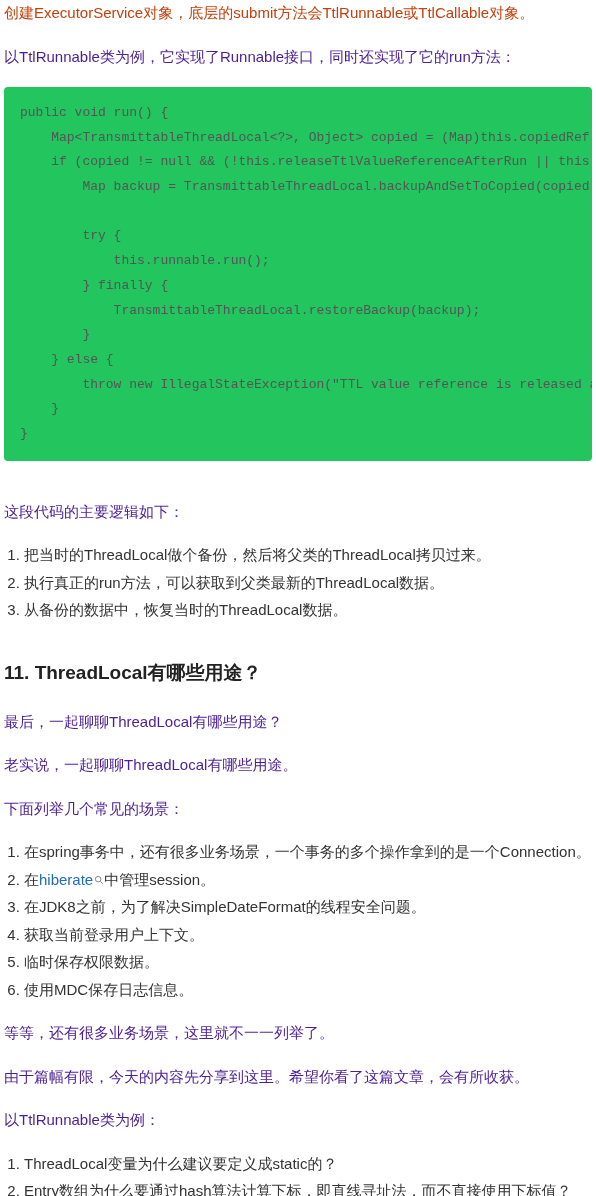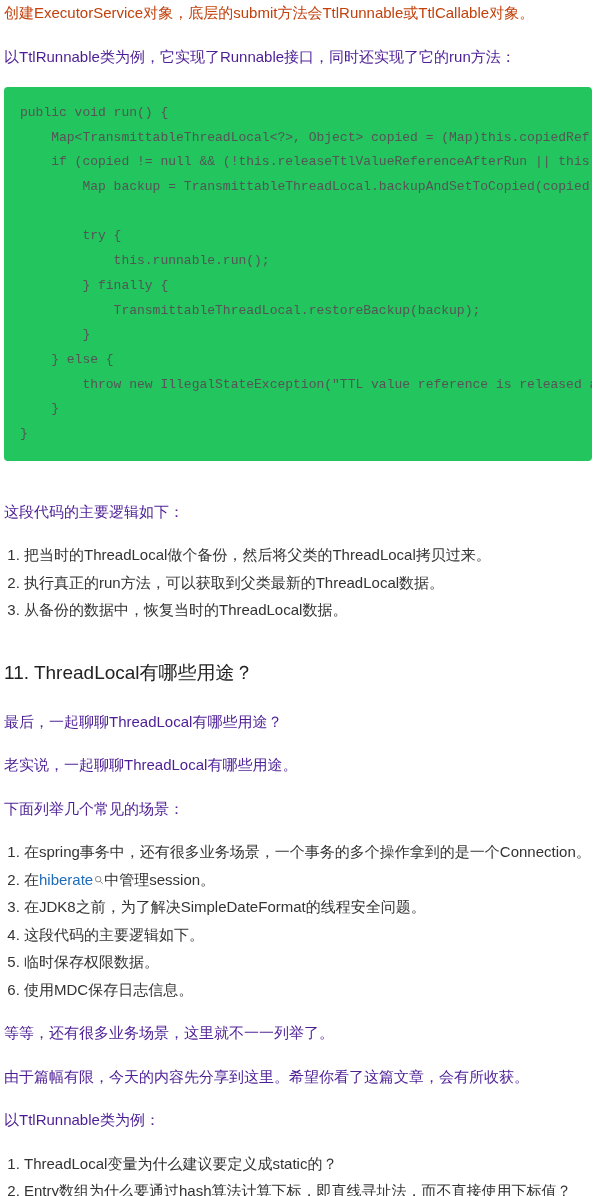--- a/index.html
+++ b/index.html
@@ -58,21 +58,21 @@
   .ol {
     list-style: decimal;
     padding-left: 20px;
     margin-bottom: 18px;
   }
   .ol li {
     margin-bottom: 2px;
   }
   h2.section {
     font-size: 19px;
-    font-weight: 400;
+    font-weight: 700;
     color: #222;
     margin: 34px 0 20px 0;
   }
   .link {
     color: #1e6bb8;
     text-decoration: none;
     text-align: right;
   }
   .ext-icon {
     display: inline-block;
@@ -126,21 +126,21 @@
 
 <ol class="ol">
   <li>在spring事务中，还有很多业务场景，一个事务的多个操作拿到的是一个Connection。</li>
   <li>
     <span>在</span><a class="link" href="#">hiberate</a><span class="ext-icon"><svg viewBox="0 0 12 12">
           <circle cx="5" cy="5" r="3.3" fill="none" stroke="#888" stroke-width="1.2"></circle>
           <line x1="7.5" y1="7.5" x2="10.5" y2="10.5" stroke="#888" stroke-width="1.2"></line>
         </svg></span><span>中管理session。</span>
   </li>
   <li>在JDK8之前，为了解决SimpleDateFormat的线程安全问题。</li>
-  <li>这段代码的主要逻辑如下。</li>
+  <li>获取当前登录用户上下文。</li>
   <li>临时保存权限数据。</li>
   <li>使用MDC保存日志信息。</li>
 </ol>
 
 <div class="para">等等，还有很多业务场景，这里就不一一列举了。</div>
 <div class="para">由于篇幅有限，今天的内容先分享到这里。希望你看了这篇文章，会有所收获。</div>
 <div class="para">以TtlRunnable类为例：</div>
 
 <ol class="ol">
   <li>ThreadLocal变量为什么建议要定义成static的？</li>

